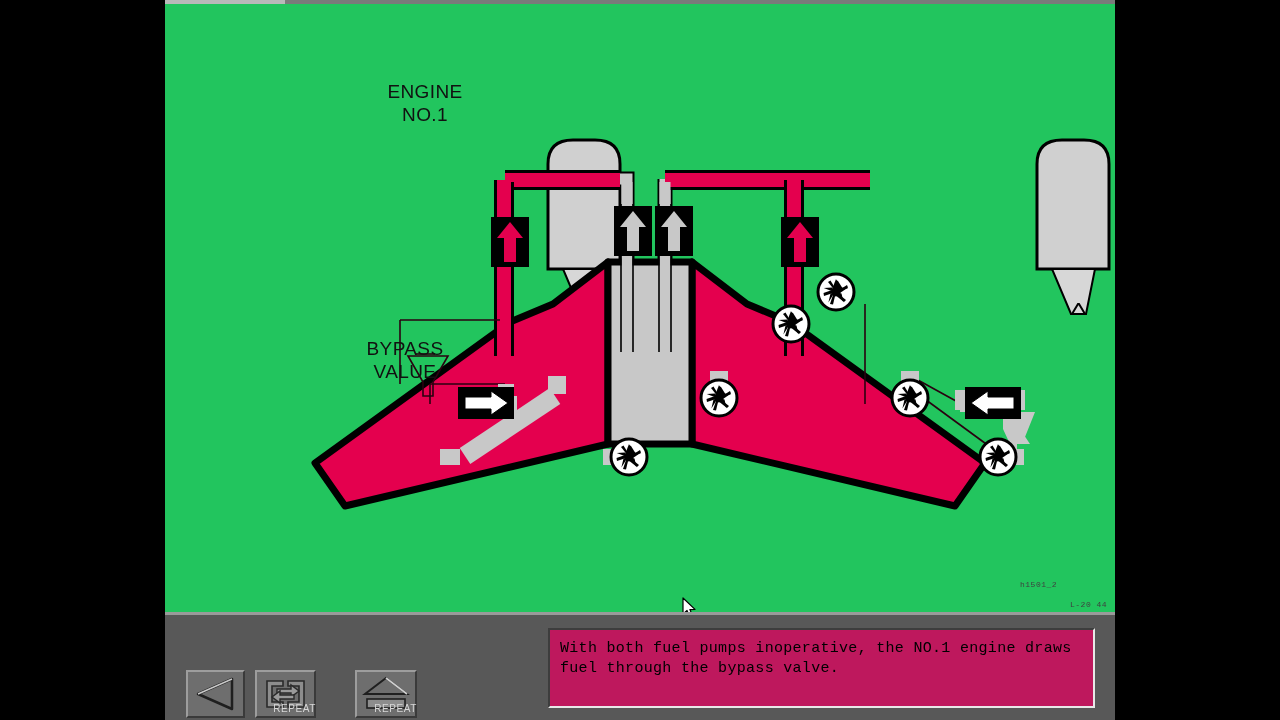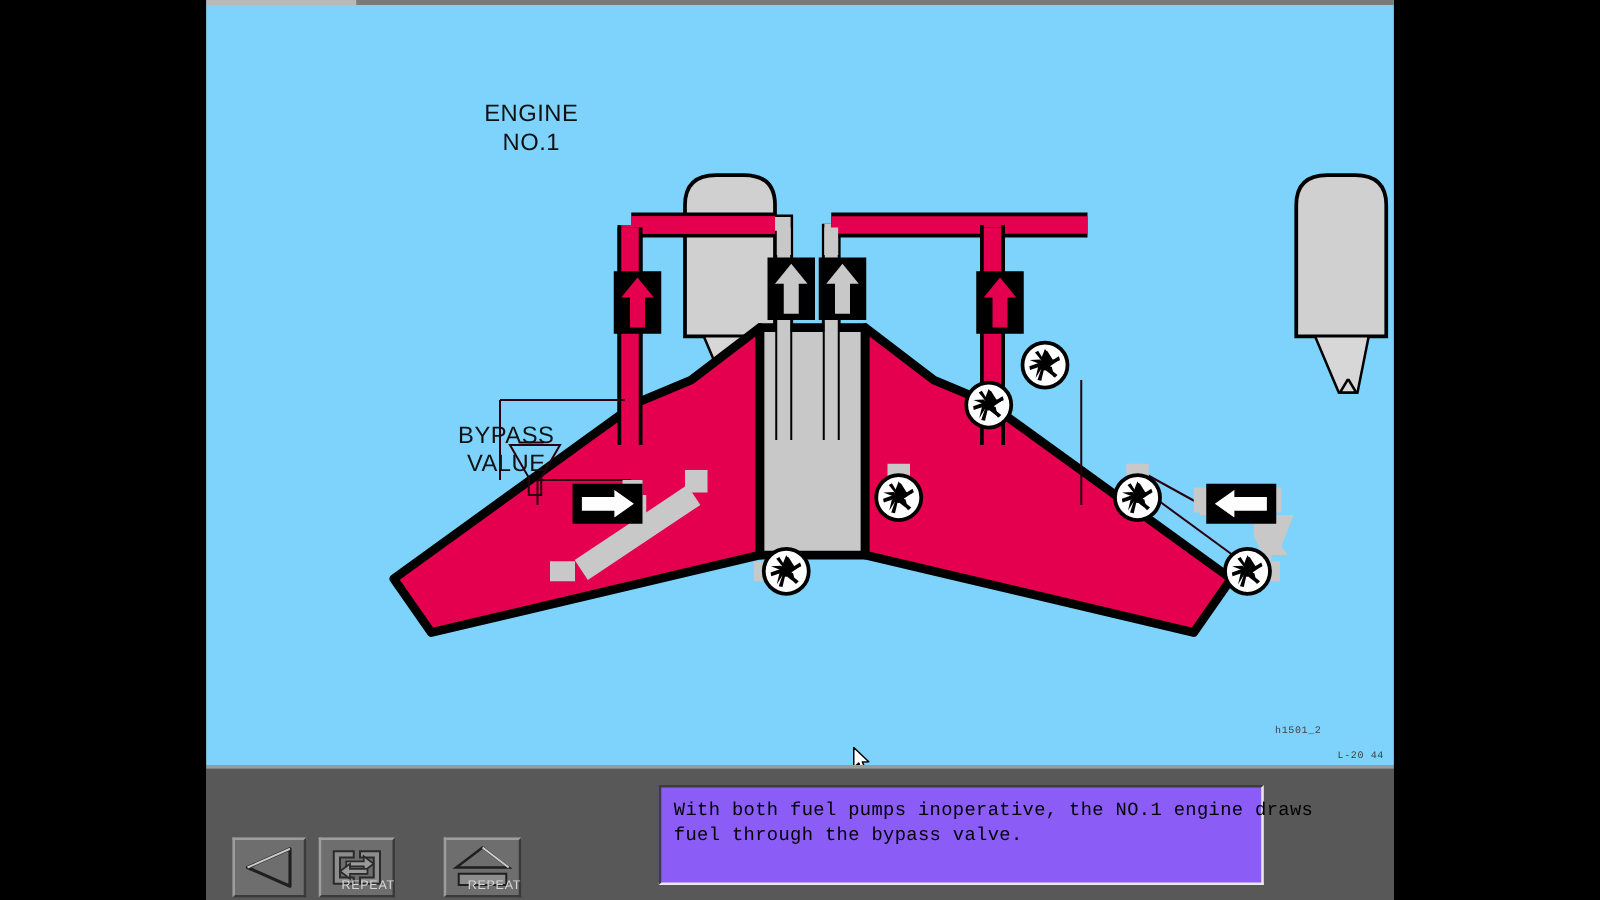--- a/index.html
+++ b/index.html
@@ -17,21 +17,21 @@
   #top-strip{
     position:absolute;left:0;top:0;width:950px;height:4px;
     background:#b9b9b9;
   }
   #top-strip-cap{
     position:absolute;left:120px;top:0;width:830px;height:4px;
     background:#7a7a7a;
   }
   #stage{
     position:absolute;left:0;top:4px;width:950px;height:608px;
-    background:#7dd3fc;overflow:hidden;
+    background:#22c55e;overflow:hidden;
   }
   #divider{
     position:absolute;left:0;top:612px;width:950px;height:3px;
     background:#9a9a9a;
   }
   #toolbar{
     position:absolute;left:0;top:615px;width:950px;height:105px;
     background:#585858;
   }
 
@@ -61,22 +61,22 @@
     position:absolute;color:#d8d8d8;font-size:10px;letter-spacing:.6px;
     text-align:right;font-family:"Liberation Sans", sans-serif;
     pointer-events:none;
   }
   #lbl-repeat{left:86px;top:88px;width:65px;}
   #lbl-options{left:186px;top:88px;width:66px;}
   .btn-ico{position:absolute;left:0;top:0;width:100%;height:100%;}
 
   
   #caption-box{
-    position:absolute;left:362px;top:13px;width:484px;height:80px;
-    background:#8b5cf6;
+    position:absolute;left:383px;top:13px;width:547px;height:80px;
+    background:#be185d;
     border-top:2px solid #3d3d3d;border-left:2px solid #3d3d3d;
     border-right:2px solid #e8e8e8;border-bottom:2px solid #e8e8e8;
     box-sizing:border-box;
   }
   #caption-text{
     position:absolute;left:10px;top:9px;width:525px;
     color:#000;font-size:15px;line-height:20px;
     font-family:"Liberation Mono","DejaVu Sans Mono",monospace;
     letter-spacing:.3px;white-space:pre-line;
   }

